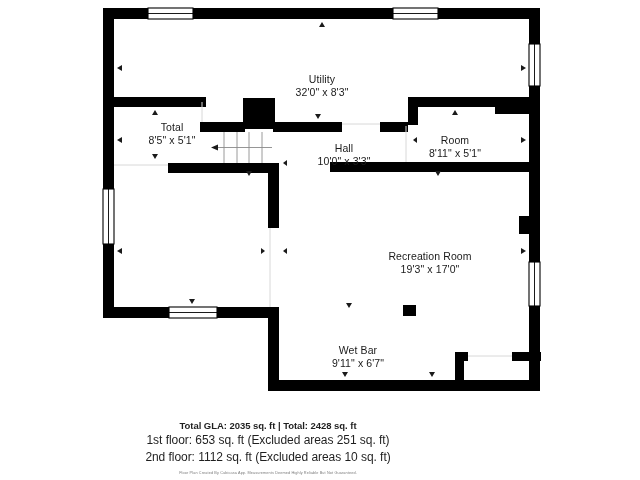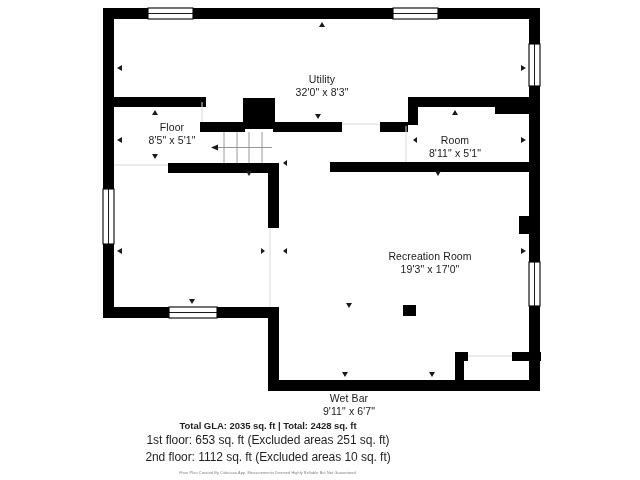--- a/index.html
+++ b/index.html
@@ -220,37 +220,41 @@
       <polygon points="283,163 287,160 287,166"></polygon>
     </g>
   </svg>
 
   <div class="room-label" style="left:322px; top:66px;margin-top:20px;">
     <span class="rl-name">Utility</span>
     <span class="rl-dims">32'0" x 8'3"</span>
   </div>
 
   <div class="room-label" style="left:172px; top:134px;">
-    <span class="rl-name">Floor</span>
+    <span class="rl-name">Total</span>
     <span class="rl-dims">8'5" x 5'1"</span>
   </div>
 
+  <div class="room-label" style="left:344px; top:155px;">
+    <span class="rl-name">Hall</span>
+    <span class="rl-dims">10'0" x 3'3"</span>
+  </div>
 
   <div class="room-label" style="left:455px; top:147px;">
     <span class="rl-name">Room</span>
     <span class="rl-dims">8'11" x 5'1"</span>
   </div>
 
 
   <div class="room-label" style="left:430px; top:263px;">
     <span class="rl-name">Recreation Room</span>
     <span class="rl-dims">19'3" x 17'0"</span>
   </div>
 
-  <div class="room-label" style="left:349px; top:357px;margin-top:48px;">
+  <div class="room-label" style="left:358px; top:357px;">
     <span class="rl-name">Wet Bar</span>
     <span class="rl-dims">9'11" x 6'7"</span>
   </div>
 
   <div id="footer-block">
     <div class="gla-total">Total GLA: 2035 sq. ft  |  Total: 2428 sq. ft</div>
     <div class="gla-line">1st floor: 653 sq. ft (Excluded areas 251 sq. ft)</div>
     <div class="gla-line">2nd floor: 1112 sq. ft (Excluded areas 10 sq. ft)</div>
     <div class="disclaimer">Floor Plan Created By Cubicasa App. Measurements Deemed Highly Reliable But Not Guaranteed.</div>
   </div>

